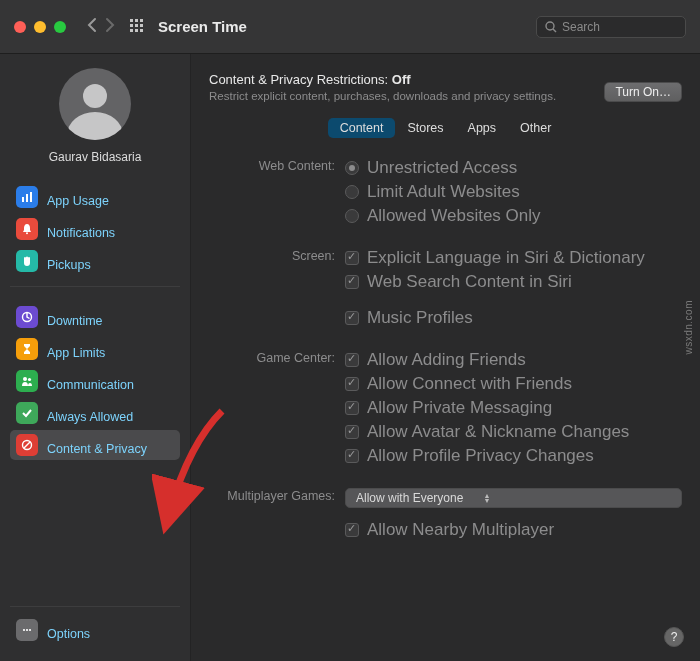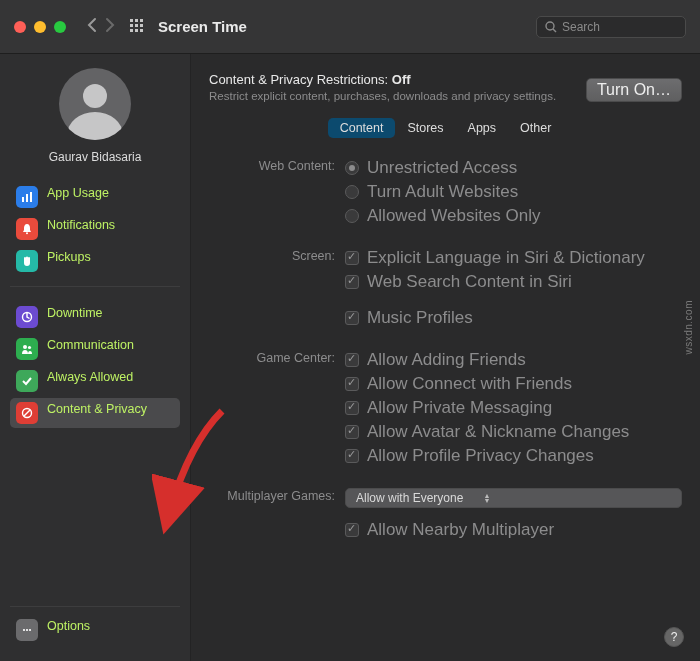--- a/index.html
+++ b/index.html
@@ -73,23 +73,23 @@
   .avatar::after {
     content: ""; position: absolute; left: 50%; bottom: -18px;
     width: 56px; height: 46px; border-radius: 50% 50% 0 0; background: #c6c6c7;
     transform: translateX(-50%);
   }
   .username { font-size: 12px; color: #dcdcdc; }
 
   .side-group { margin-bottom: 8px; }
   .side-group + .side-group { border-top: 1px solid #3d3d3e; padding-top: 15px; }
   .side-item {
-    display: flex; align-items: flex-start;
+    display: flex; align-items: flex-end;
     padding: 4px 6px; border-radius: 5px;
-    margin-bottom: 2px; font-size: 12.5px; color: #bef264;
+    margin-bottom: 2px; font-size: 12.5px; color: #7dd3fc;
   }
   .side-item.selected { background: #4a4a4c; }
   .side-icon {
     width: 22px; height: 22px; border-radius: 5px;
     margin-right: 9px; flex: none;
     display: flex; align-items: center; justify-content: center;
     color: #fff;
   }
   .si-blue { background: #2b7de9; }
   .si-red  { background: #e94b3c; }
@@ -113,21 +113,21 @@
     position: relative;
   }
   .hdr-row { display: flex; align-items: flex-end; margin-bottom: 16px; }
   .hdr-title { font-size: 13px; color: #e8e8e8; }
   .hdr-title .off { font-weight: 600; }
   .hdr-sub { font-size: 11.5px; color: #8c8c8d; margin-top: 3px; }
   .turn-on {
     margin-left: auto;
     background: linear-gradient(#6d6d6f,#5f5f60);
     border: 1px solid #4b4b4c;
-    color: #eee; font-size: 16px;
+    color: #eee; font-size: 12px;
     padding: 2px 10px; border-radius: 5px;
   }
 
   .seg {
     display: flex; margin: 0 auto 20px;
     width: fit-content; gap: 0;
   }
   .seg-item {
     padding: 3px 12px; font-size: 12.5px; color: #ddd;
     border-radius: 5px;
@@ -276,20 +276,28 @@
       <div class="side-item">
         <div class="side-icon si-purple">
           <svg width="12" height="12" viewBox="0 0 12 12">
               <circle cx="6" cy="6" r="4.5" fill="none" stroke="#fff" stroke-width="1.4"></circle>
               <path d="M6 2 L6 6 L8.5 7.5" stroke="#fff" stroke-width="1.4" fill="none"></path>
             </svg>
         </div>
         <span>Downtime</span>
       </div>
       <div class="side-item">
+        <div class="side-icon si-orange">
+          <svg width="12" height="12" viewBox="0 0 12 12">
+              <path d="M3 1 L9 1 L9 3 L6 6 L9 9 L9 11 L3 11 L3 9 L6 6 L3 3 Z" fill="#fff"></path>
+            </svg>
+        </div>
+        <span>App Limits</span>
+      </div>
+      <div class="side-item">
         <div class="side-icon si-green2">
           <svg width="12" height="12" viewBox="0 0 12 12">
               <circle cx="4" cy="4" r="2" fill="#fff"></circle>
               <circle cx="8.5" cy="4.5" r="1.6" fill="#fff"></circle>
               <path d="M1 11 Q1 7 4 7 Q7 7 7 11 Z" fill="#fff"></path>
               <path d="M7 11 Q7 8 9 8 Q11 8 11 11 Z" fill="#fff"></path>
             </svg>
         </div>
         <span>Communication</span>
       </div>
@@ -349,21 +357,21 @@
 
       <div class="row">
         <div class="lab">Web Content:</div>
         <div class="vals">
           <div class="opt">
               <span class="radio checked"></span>
               <span>Unrestricted Access</span>
             </div>
           <div class="opt">
               <span class="radio"></span>
-              <span>Turn Adult Websites</span>
+              <span>Limit Adult Websites</span>
             </div>
           <div class="opt">
               <span class="radio"></span>
               <span>Allowed Websites Only</span>
             </div>
         </div>
       </div>
       <div class="gap"></div>
 
       <div class="row">

